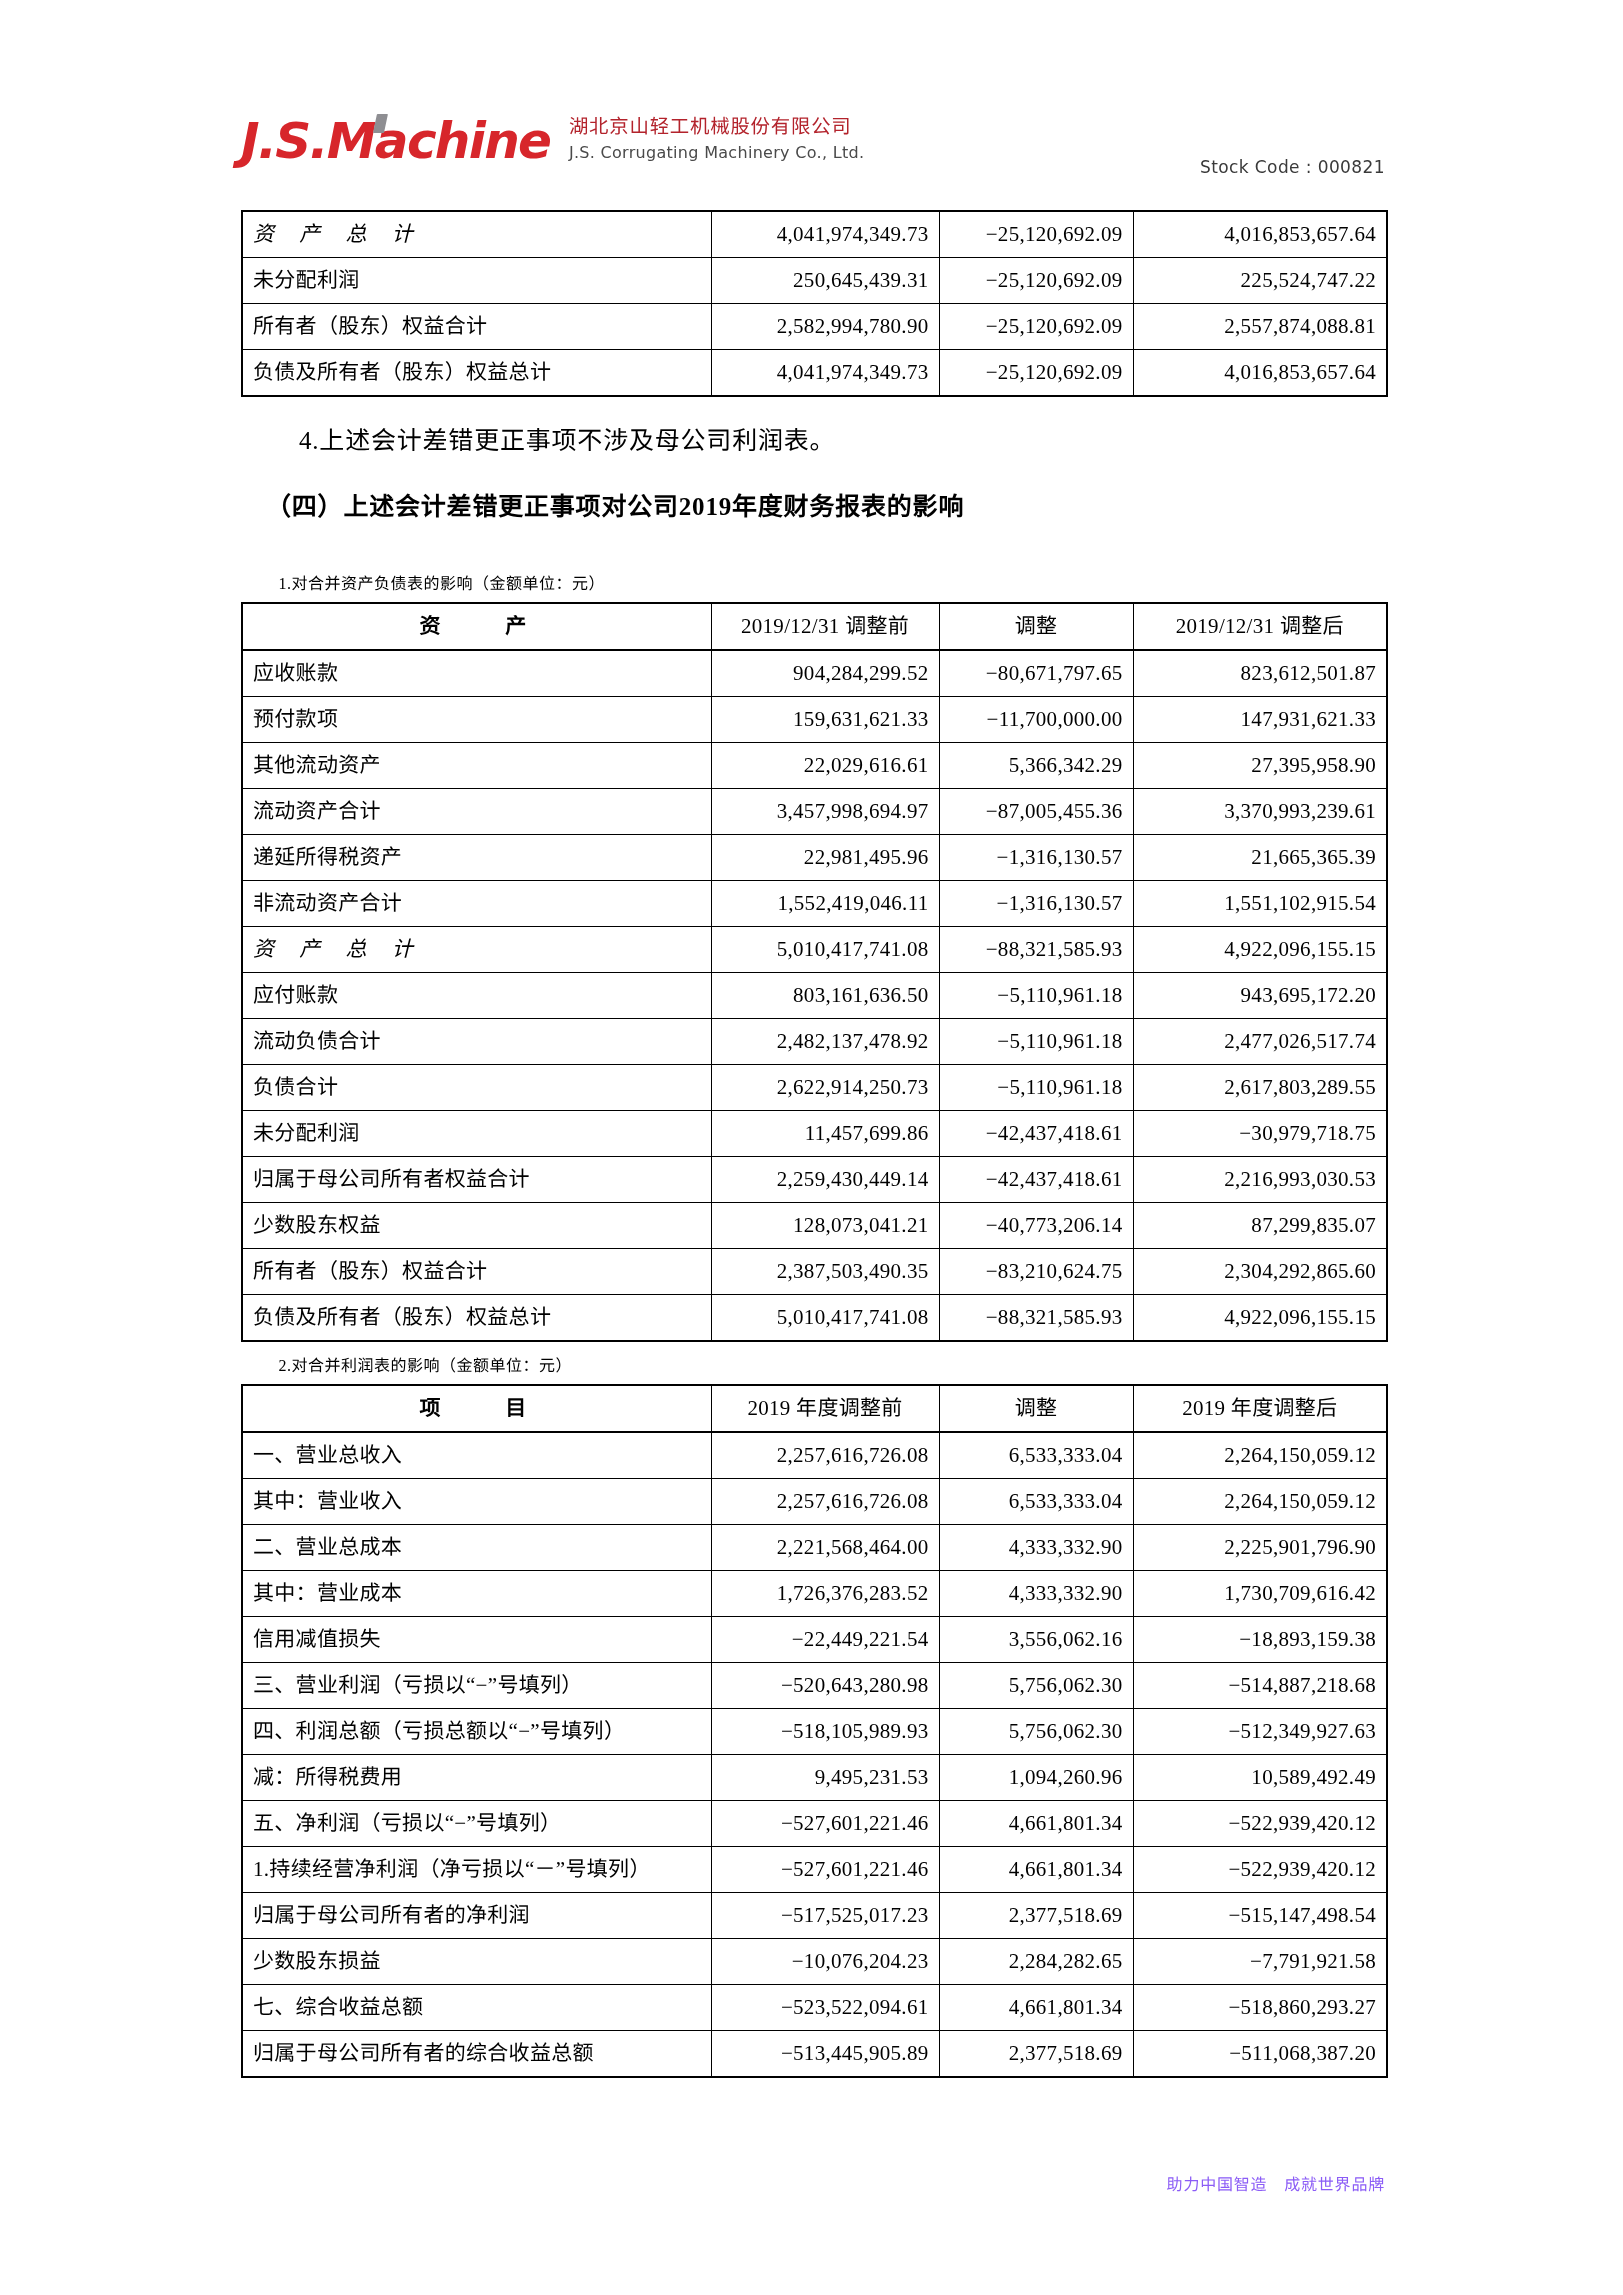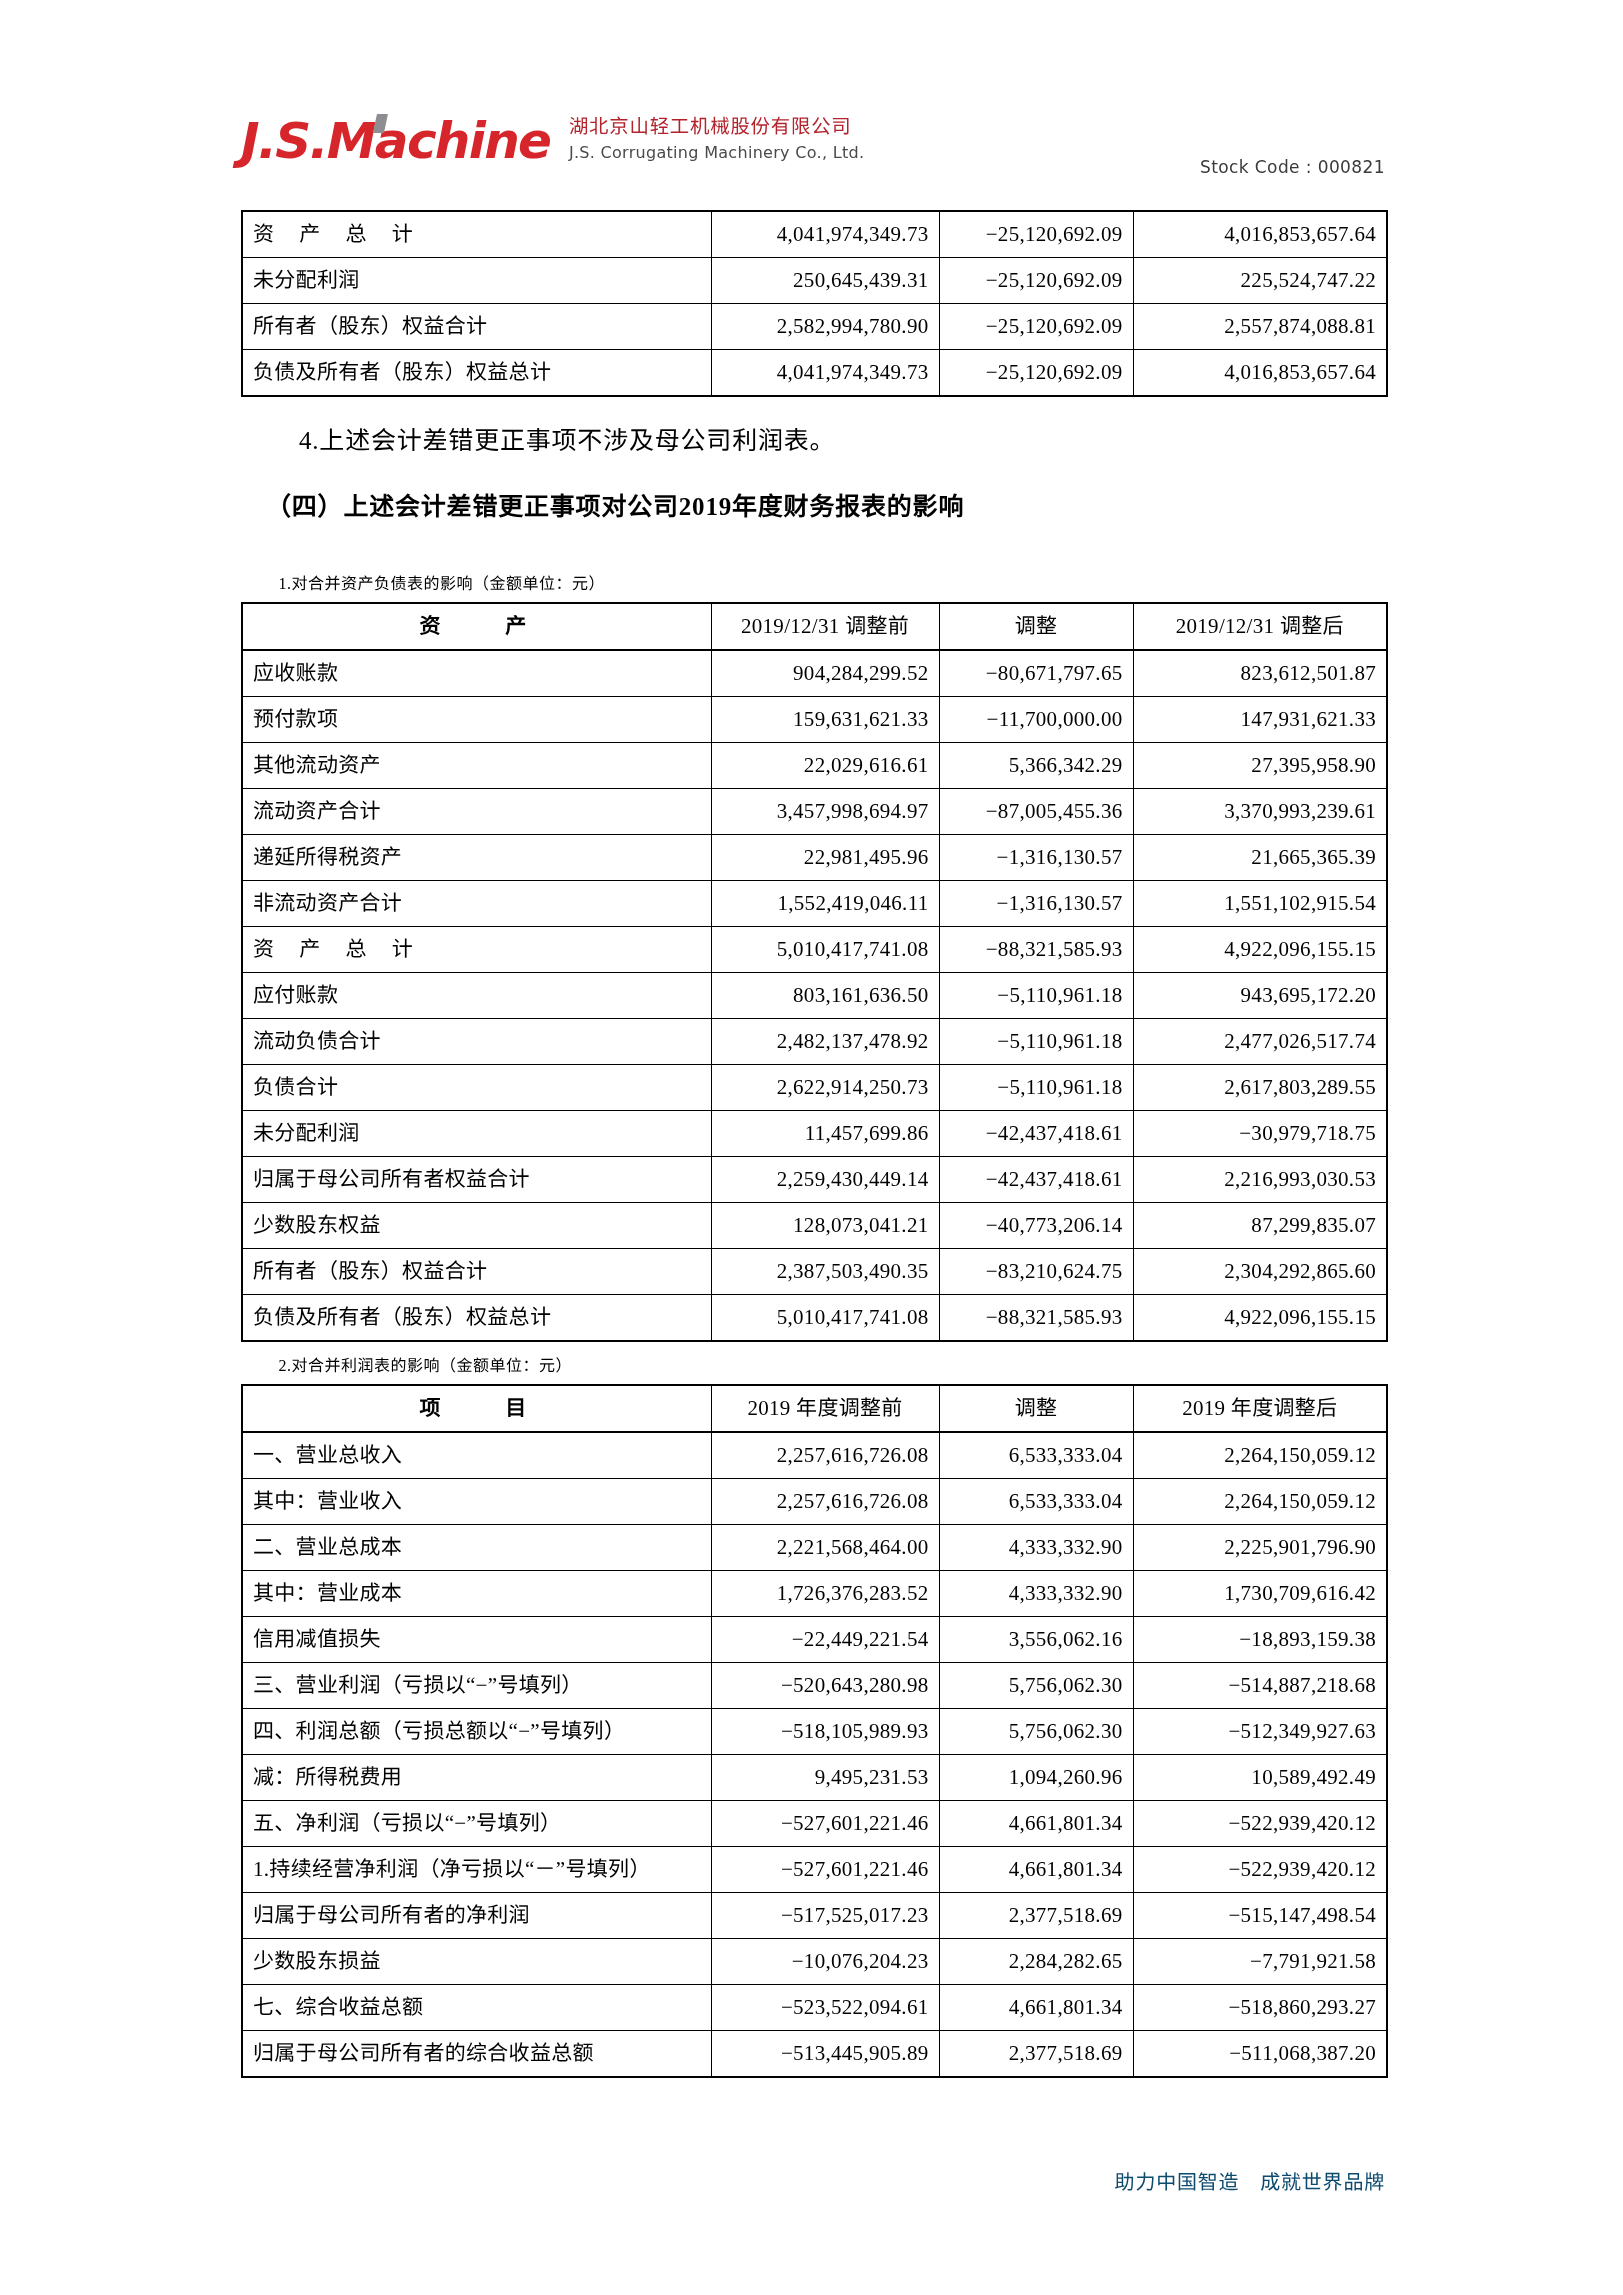--- a/index.html
+++ b/index.html
@@ -138,33 +138,33 @@
   td.ctr{ text-align:center; }
   td.num{
     text-align:right;
     font-family:"Liberation Serif","DejaVu Serif",serif;
     letter-spacing:0.3px;
     white-space:nowrap;
   }
   td.lbl{ text-align:left; white-space:nowrap; }
   td.lbl-wrap{ white-space:normal; }
   td.lbl-indent{ padding-left:39px; }
-  .spaced{ letter-spacing:10px; }
+  .spaced{ letter-spacing:10px;font-style:italic; }
   .spaced-md{ letter-spacing:7.6px;font-weight:bold; }
   .tall td{ padding-top:22px; padding-bottom:22px; }
   .xtall td{ padding-top:12px; padding-bottom:12px; }
 
   
   .footer-tag{
     position:absolute;
     right:238px;
     bottom:100px;
     font-family:"DejaVu Sans","Liberation Sans",sans-serif;
-    font-size:20px;
-    color:#0c4a6e;
+    font-size:16px;
+    color:#8b5cf6;
     letter-spacing:0.8px;
     white-space:nowrap;
   }
 </style>
 </head>
 <body>
 
 <div class="page">
 
   <div class="header">

